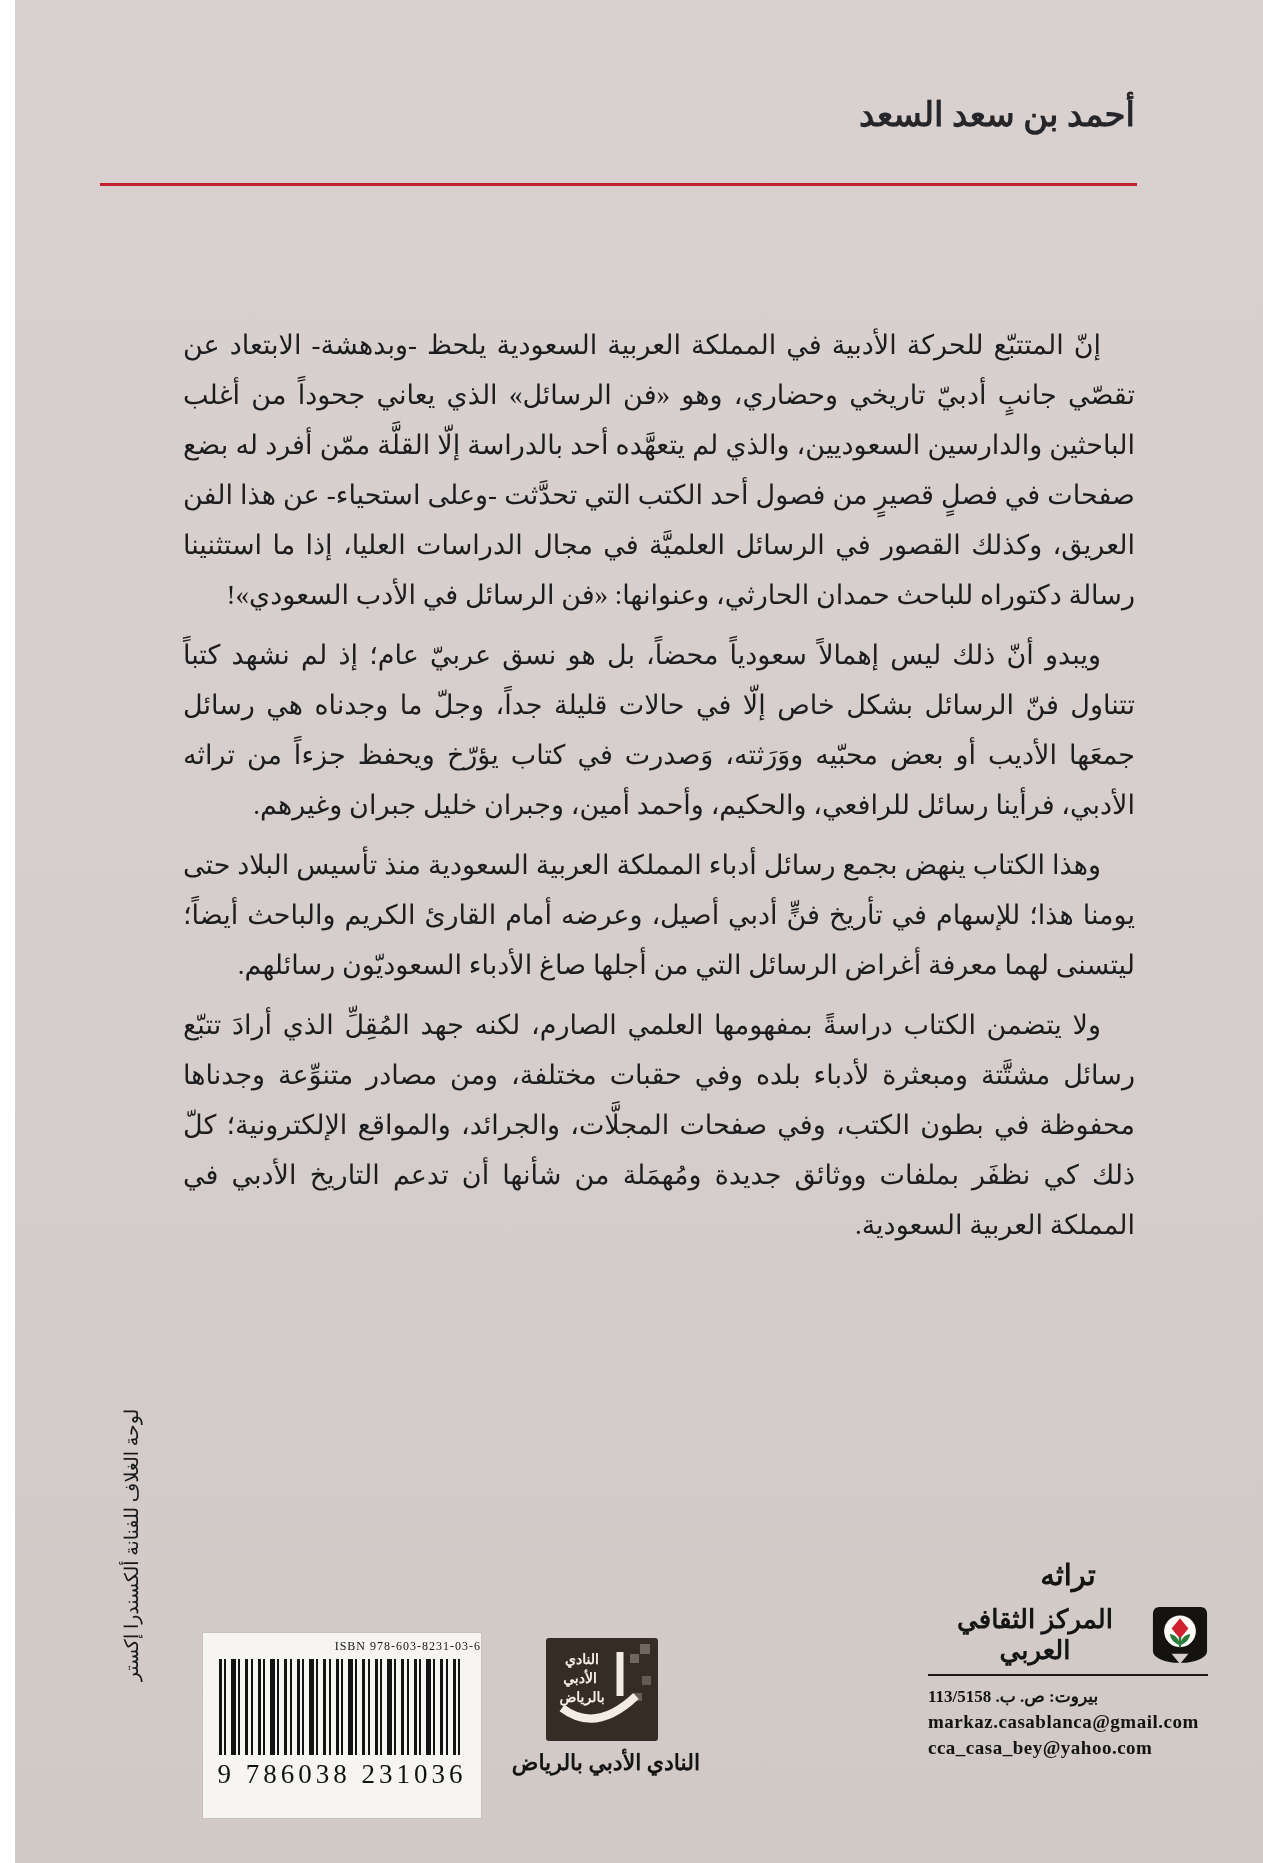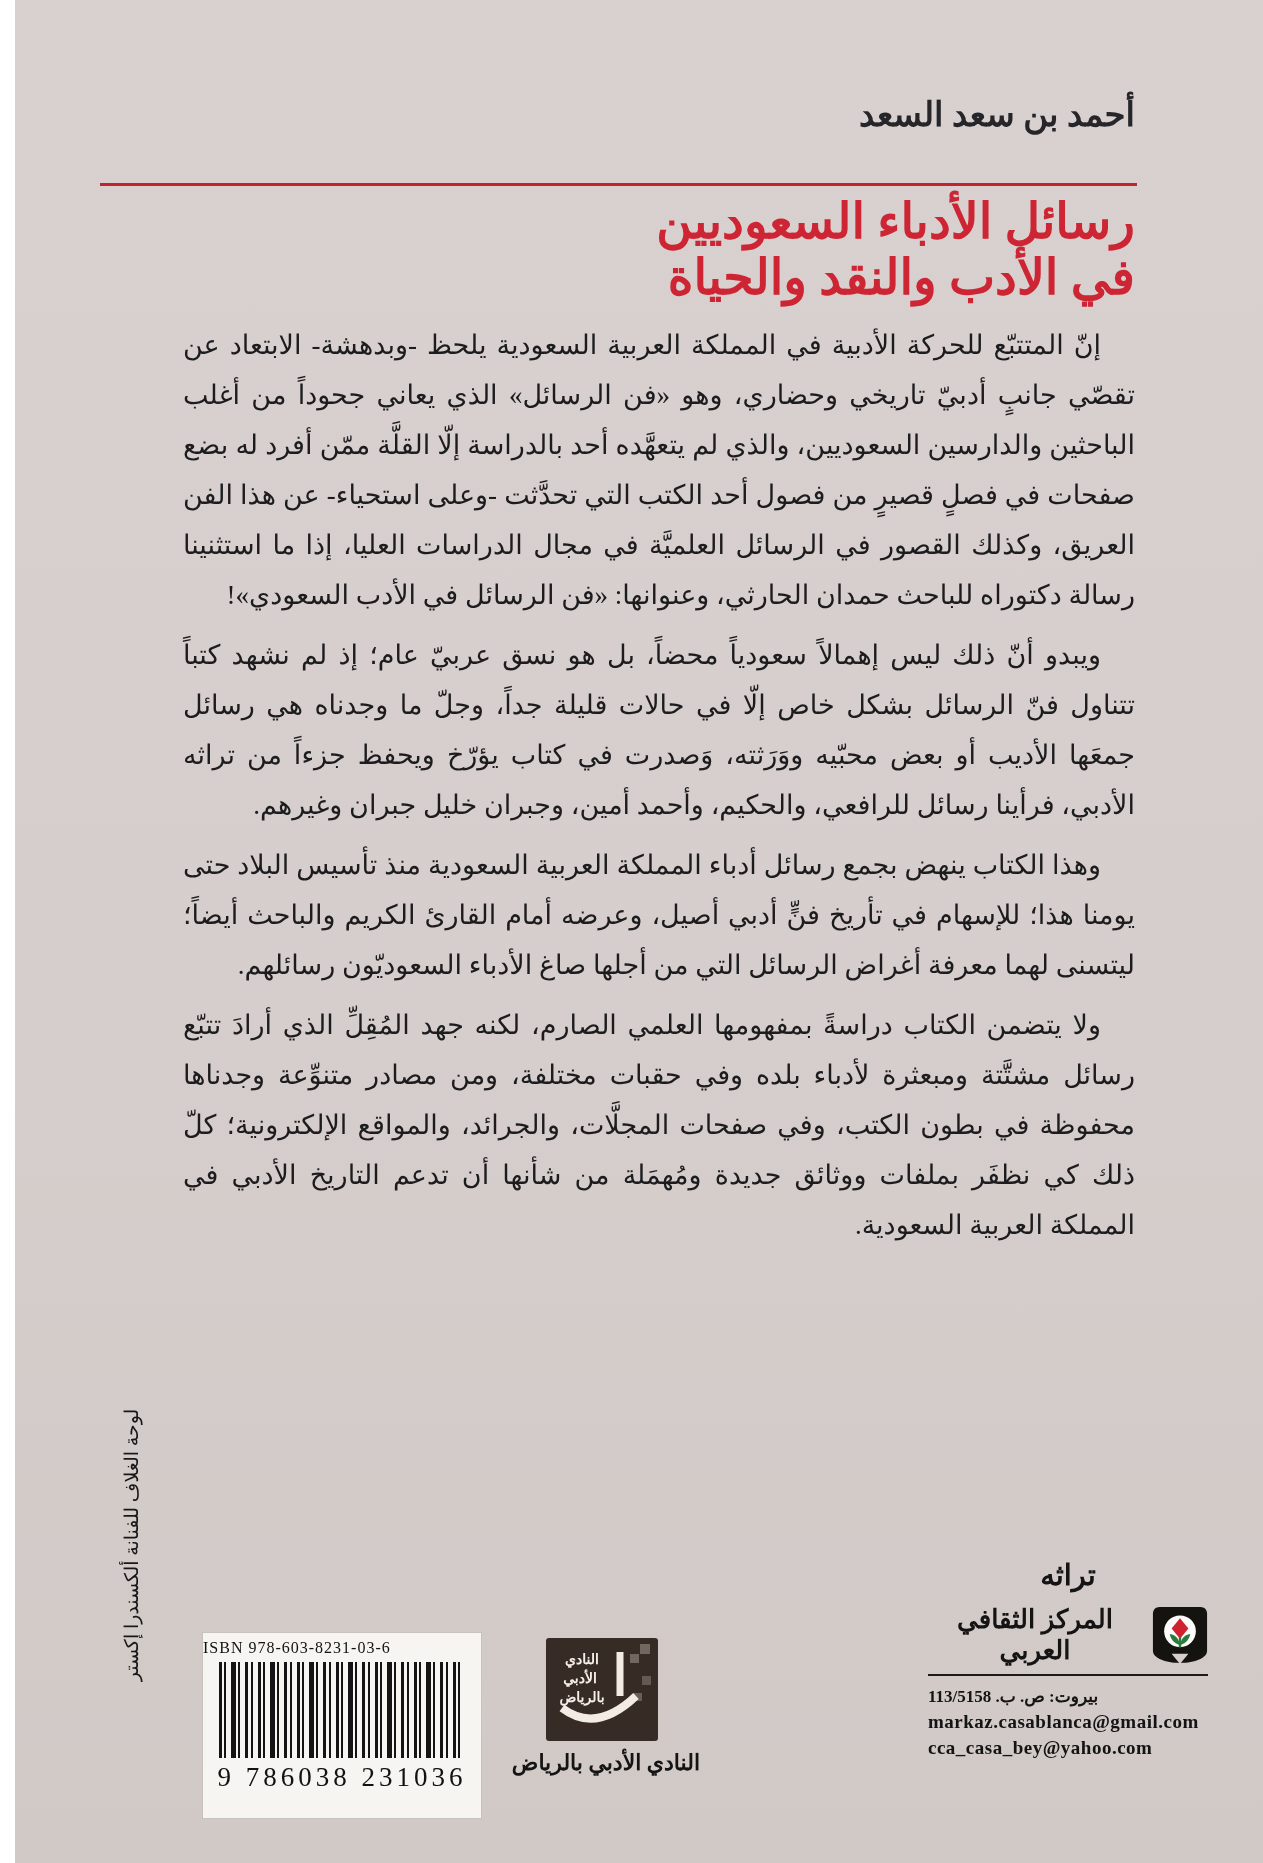--- a/index.html
+++ b/index.html
@@ -35,21 +35,21 @@
     text-align:center;
   }
   .side-credit { font-size:19px; color:#17171a; }
   .barcode-box {
     position:absolute; left:188px; top:1633px; width:278px; height:185px;
     background:#f7f5f2; box-shadow:0 0 0 1px rgba(0,0,0,0.04);
     display:flex; flex-direction:column; align-items:stretch;
     direction:ltr;
   }
   .isbn-label {
-    font-size:16px; color:#121212; text-align:left; margin-top:6px;
+    font-size:12px; color:#121212; text-align:right; margin-top:6px;
     letter-spacing:1px; white-space:nowrap;
   }
   .barcode-bars {
     height:96px; margin:5px 16px 0 16px;
     background:repeating-linear-gradient(to right,
       #141414 0 3px,  #f7f5f2 3px 5px,
       #141414 5px 7px, #f7f5f2 7px 12px,
       #141414 12px 17px, #f7f5f2 17px 19px,
       #141414 19px 21px, #f7f5f2 21px 26px,
       #141414 26px 29px, #f7f5f2 29px 32px,
@@ -82,24 +82,20 @@
 </style>
 </head>
 <body>
 
 <div class="page">
 
   <div class="author">أحمد بن سعد السعد</div>
 
   <div class="red-rule"></div>
 
-  <div class="book-title">
-    <div>رسائل الأدباء السعوديين</div>
-    <div>في الأدب والنقد والحياة</div>
-  </div>
 
   <div class="body-text">
     <p>إنّ المتتبّع للحركة الأدبية في المملكة العربية السعودية يلحظ -وبدهشة- الابتعاد عن تقصّي جانبٍ أدبيّ تاريخي وحضاري، وهو «فن الرسائل» الذي يعاني جحوداً من أغلب الباحثين والدارسين السعوديين، والذي لم يتعهَّده أحد بالدراسة إلّا القلَّة ممّن أفرد له بضع صفحات في فصلٍ قصيرٍ من فصول أحد الكتب التي تحدَّثت -وعلى استحياء- عن هذا الفن العريق، وكذلك القصور في الرسائل العلميَّة في مجال الدراسات العليا، إذا ما استثنينا رسالة دكتوراه للباحث حمدان الحارثي، وعنوانها: «فن الرسائل في الأدب السعودي»!</p>
     <p>ويبدو أنّ ذلك ليس إهمالاً سعودياً محضاً، بل هو نسق عربيّ عام؛ إذ لم نشهد كتباً تتناول فنّ الرسائل بشكل خاص إلّا في حالات قليلة جداً، وجلّ ما وجدناه هي رسائل جمعَها الأديب أو بعض محبّيه ووَرَثته، وَصدرت في كتاب يؤرّخ ويحفظ جزءاً من تراثه الأدبي، فرأينا رسائل للرافعي، والحكيم، وأحمد أمين، وجبران خليل جبران وغيرهم.</p>
     <p>وهذا الكتاب ينهض بجمع رسائل أدباء المملكة العربية السعودية منذ تأسيس البلاد حتى يومنا هذا؛ للإسهام في تأريخ فنٍّ أدبي أصيل، وعرضه أمام القارئ الكريم والباحث أيضاً؛ ليتسنى لهما معرفة أغراض الرسائل التي من أجلها صاغ الأدباء السعوديّون رسائلهم.</p>
     <p>ولا يتضمن الكتاب دراسةً بمفهومها العلمي الصارم، لكنه جهد المُقِلِّ الذي أرادَ تتبّع رسائل مشتَّتة ومبعثرة لأدباء بلده وفي حقبات مختلفة، ومن مصادر متنوِّعة وجدناها محفوظة في بطون الكتب، وفي صفحات المجلَّات، والجرائد، والمواقع الإلكترونية؛ كلّ ذلك كي نظفَر بملفات ووثائق جديدة ومُهمَلة من شأنها أن تدعم التاريخ الأدبي في المملكة العربية السعودية.</p>
   </div>
 
   <div class="side-credit-wrap">
     <span class="side-credit">لوحة الغلاف للفنانة ألكسندرا إكستر</span>

